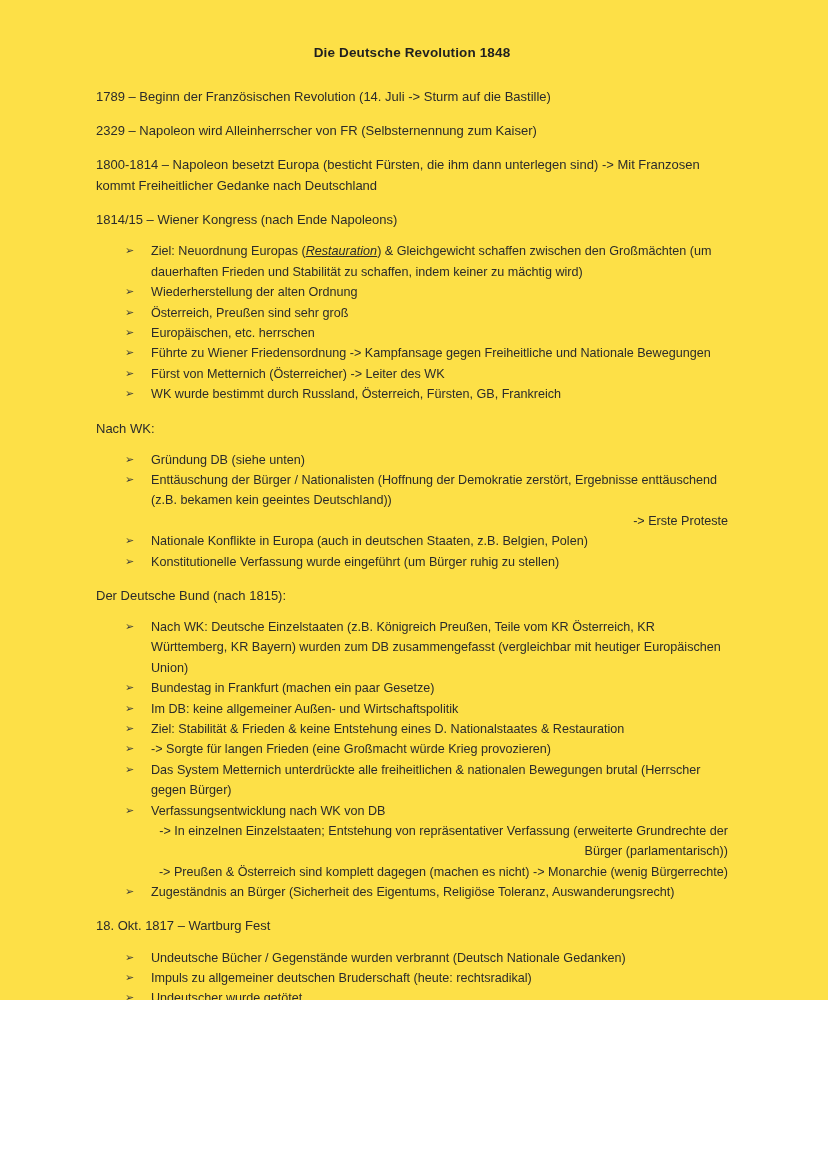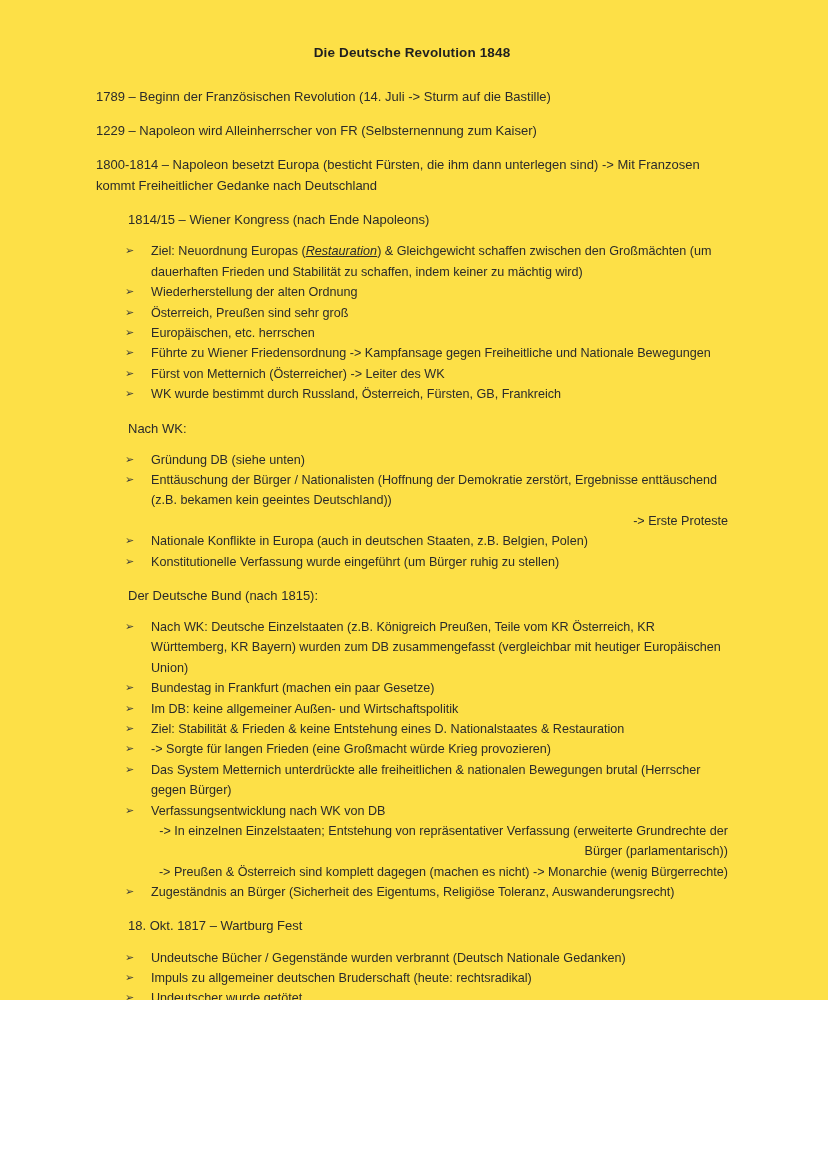--- a/index.html
+++ b/index.html
@@ -38,21 +38,20 @@
     line-height: 1.35;
   }
   .para {
     font-size: 13px;
     line-height: 1.62;
     margin: 0 0 13px 0;
     color: #2b2b2b;
   }
   .para.tight {
     margin-bottom: 11px;
-    margin-left: 32px;
   }
   ul.bullets {
     list-style: none;
     margin: 0 0 13px 0;
     padding: 0 0 0 0;
   }
   ul.bullets > li {
     position: relative;
     padding-left: 55px;
     font-size: 12.6px;
@@ -81,21 +80,21 @@
 </head>
 <body>
 
 <div class="page">
   <div class="content">
 
     <h1 class="doc-title">Die Deutsche Revolution 1848</h1>
 
     <div>
       <p class="para">1789 – Beginn der Französischen Revolution (14. Juli -&gt; Sturm auf die Bastille)</p>
-      <p class="para">1229 – Napoleon wird Alleinherrscher von FR (Selbsternennung zum Kaiser)</p>
+      <p class="para">2329 – Napoleon wird Alleinherrscher von FR (Selbsternennung zum Kaiser)</p>
       <p class="para">1800-1814 – Napoleon besetzt Europa (besticht Fürsten, die ihm dann unterlegen sind) -&gt; Mit Franzosen kommt Freiheitlicher Gedanke nach Deutschland</p>
     </div>
 
     <div>
       <p class="para tight">1814/15 – Wiener Kongress (nach Ende Napoleons)</p>
       <ul class="bullets">
         <li>
           <span class="bullet-glyph">➢</span>
           <span><span>Ziel: Neuordnung Europas (</span><span class="underline">Restauration</span><span>) &amp; Gleichgewicht schaffen zwischen den Großmächten (um dauerhaften Frieden und Stabilität zu schaffen, indem keiner zu mächtig wird)</span></span>
         </li>

